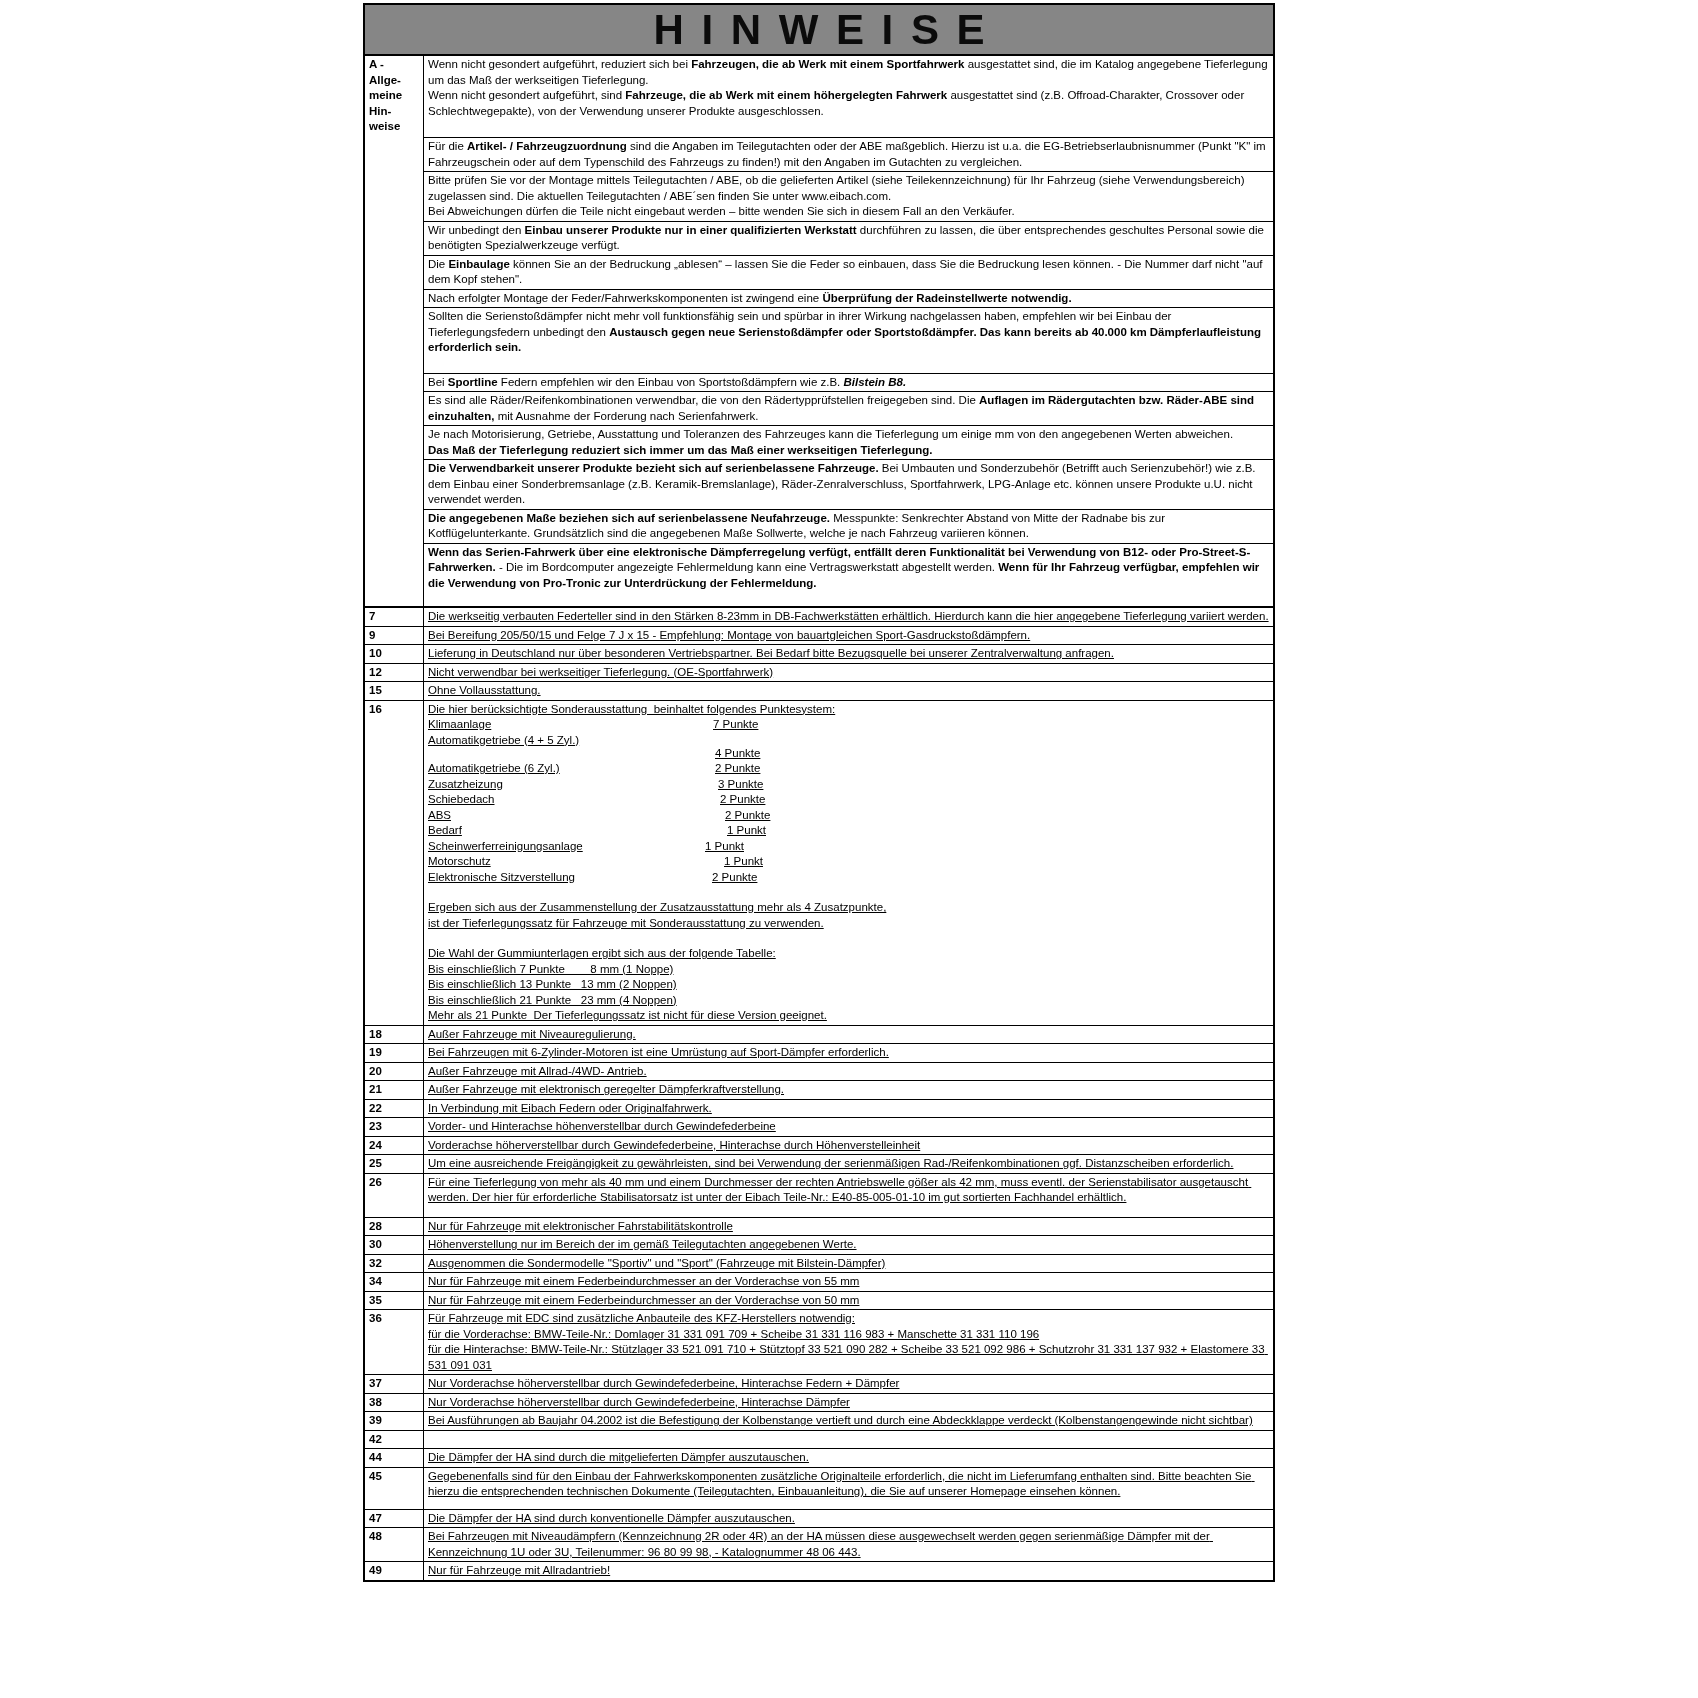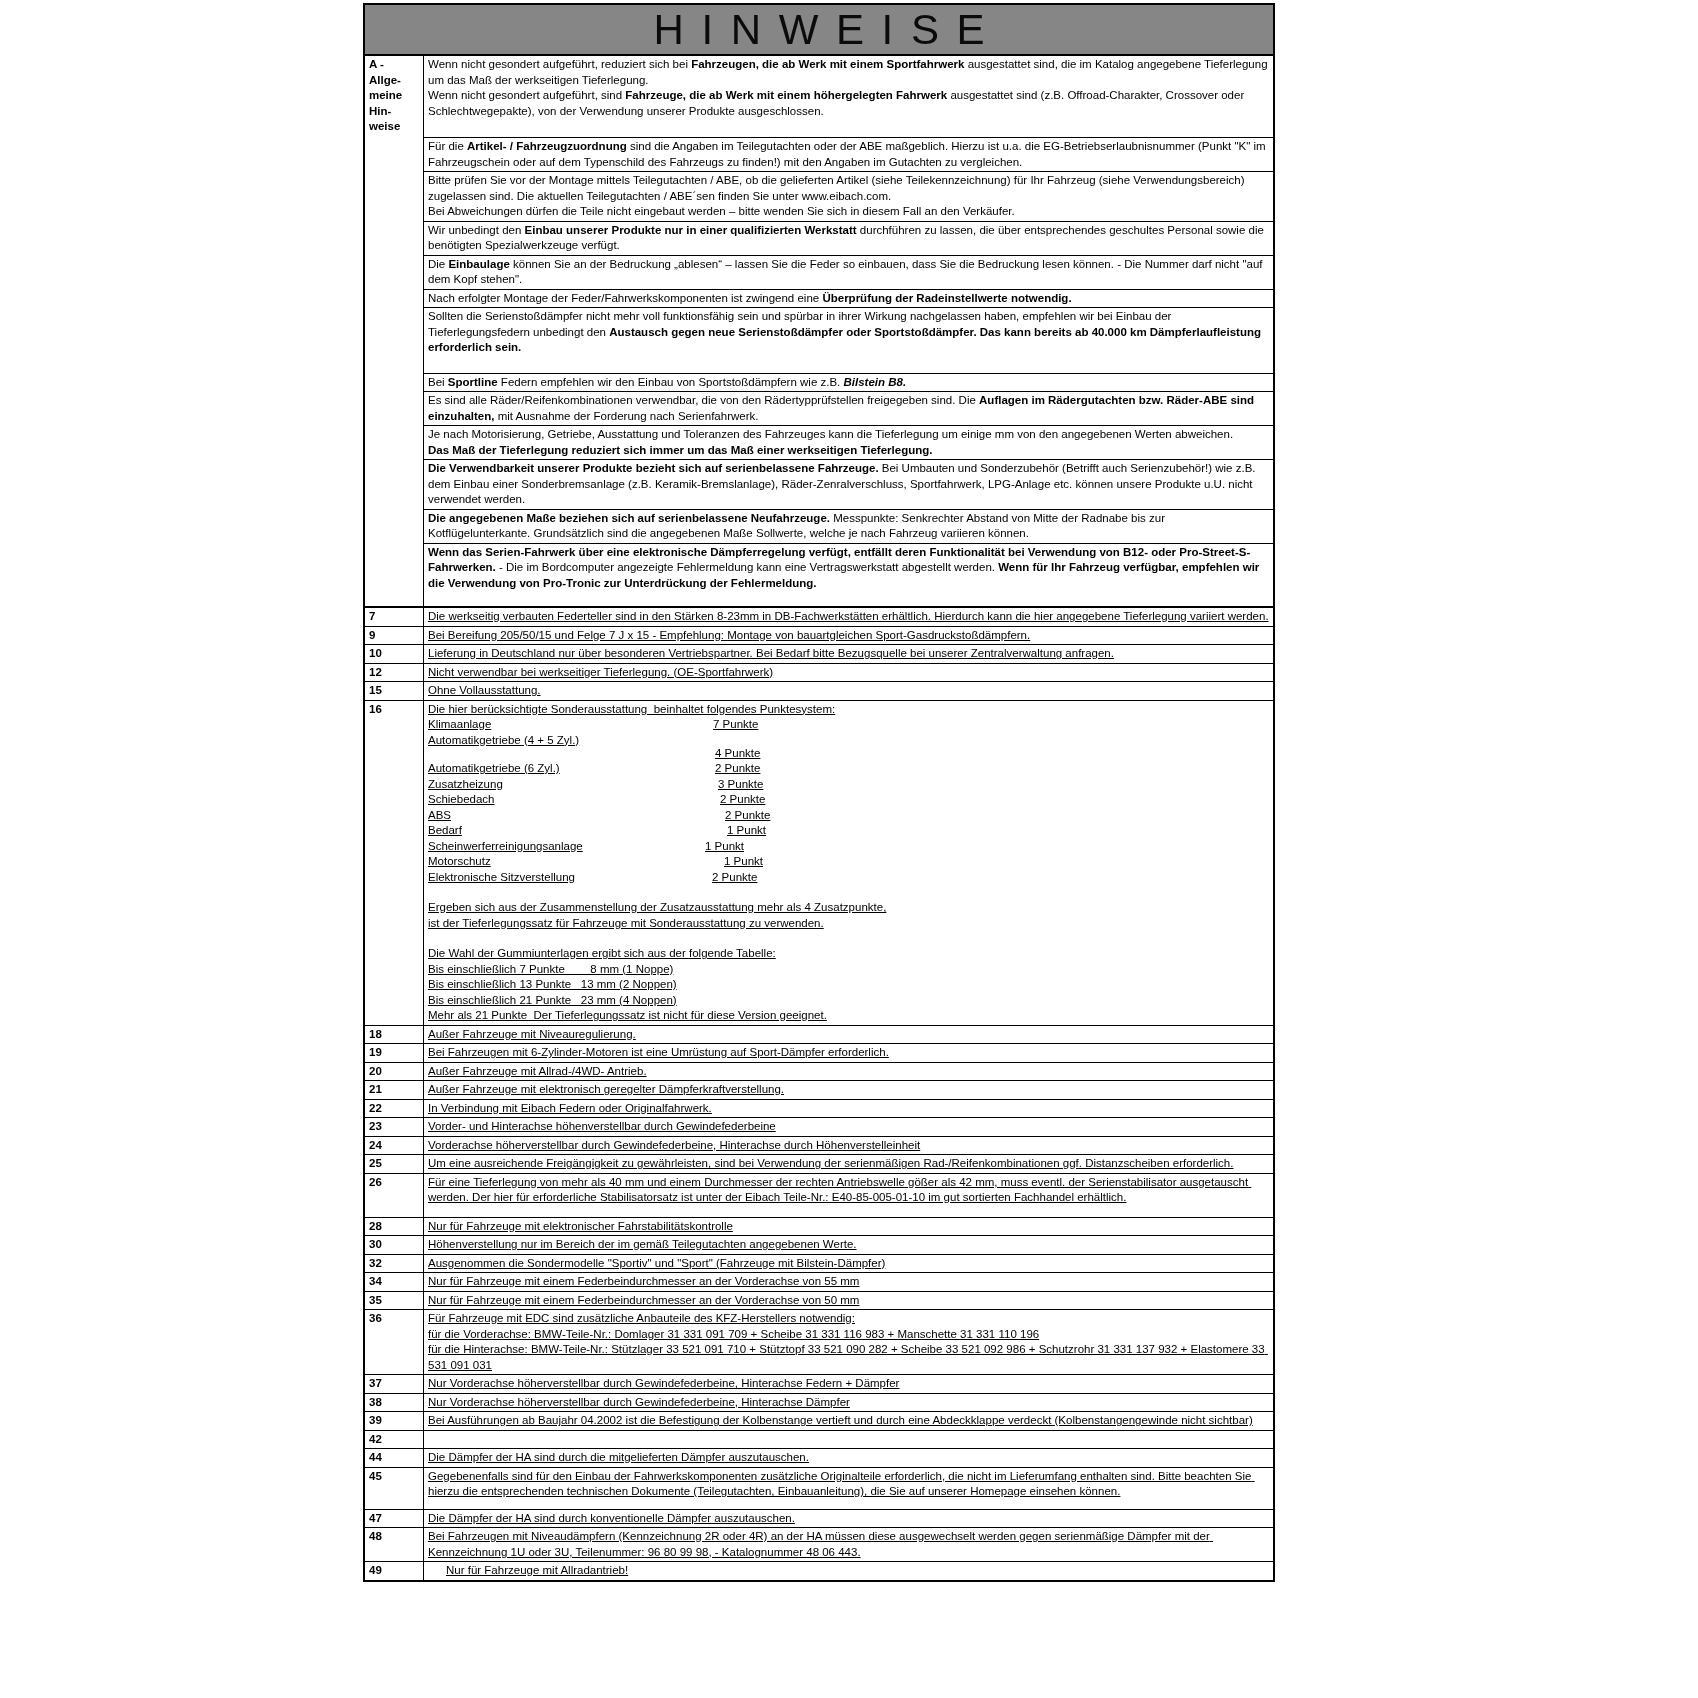--- a/index.html
+++ b/index.html
@@ -5,29 +5,29 @@
   html,body{margin:0;padding:0;}
   body{
     width:1698px;height:1698px;background:#ffffff;
     font-family:"Liberation Sans","DejaVu Sans",sans-serif;
     font-size:11.5px;line-height:15.5px;color:#000;
     -webkit-font-smoothing:antialiased;
   }
   .sheet{position:relative;width:1698px;height:1698px;background:#fff;overflow:hidden;}
   .hw-table{position:absolute;left:363px;top:3px;width:912px;border:2px solid #000;background:#fff;box-sizing:border-box;}
   .hw-header{height:49px;background:#868686;border-bottom:2px solid #000;display:flex;align-items:center;justify-content:center;}
-  .hw-title{font-size:42px;font-weight:400;letter-spacing:.42em;padding-left:.42em;line-height:1;color:#0b0b0b;white-space:nowrap;}
+  .hw-title{font-size:42px;font-weight:700;letter-spacing:.42em;padding-left:.42em;line-height:1;color:#0b0b0b;white-space:nowrap;}
   .arow{display:flex;border-bottom:2px solid #000;}
   .code-col{flex:0 0 52px;width:52px;border-right:1px solid #000;padding:1px 2px 1px 4px;font-weight:bold;box-sizing:content-box;}
   .code-line{white-space:nowrap;}
   .acontent{flex:1;min-width:0;}
   .subcell{border-bottom:1px solid #000;padding:1px 4px;}
   .subcell:last-child{border-bottom:none;}
   .nrow{display:flex;border-bottom:1px solid #000;}
-  .nrow:last-child{border-bottom:none;gap:18px;}
+  .nrow:last-child{border-bottom:none;}
   .ncontent{flex:1;min-width:0;padding:1px 4px;text-decoration:underline;}
   .para{margin:0;white-space:pre-wrap;}
   .b{font-weight:bold;}
   .i{font-style:italic;}
   .kv{display:flex;gap:20px;}
   .kv-label{flex:0 0 256px;}
   .kv-value{white-space:nowrap;}
   .gap{width:100%;}
 </style>
 </head>

